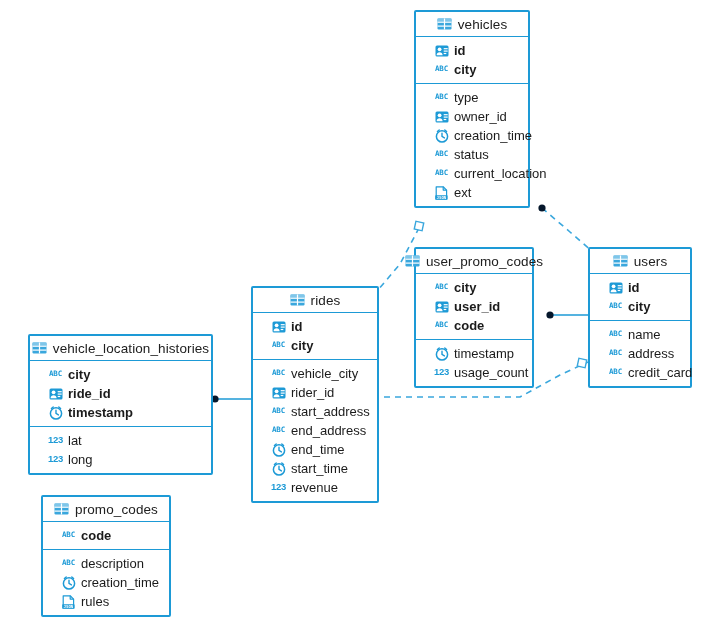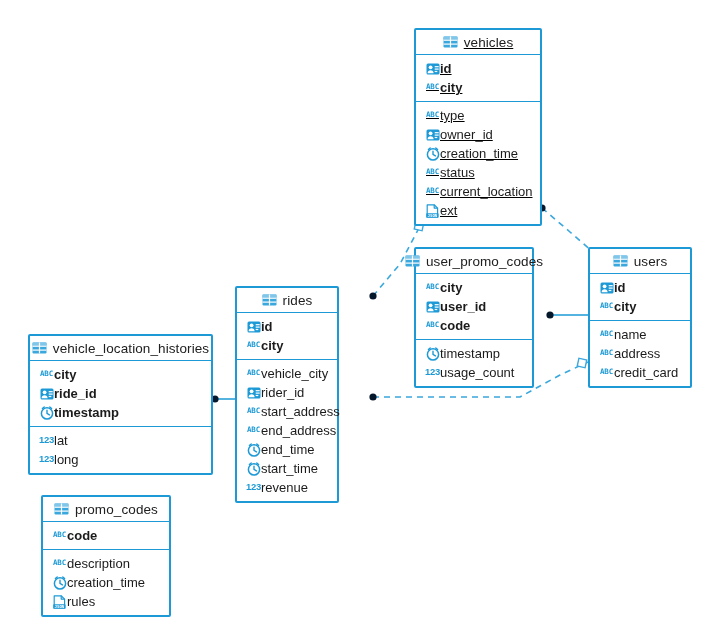--- a/index.html
+++ b/index.html
@@ -58,21 +58,22 @@
     padding: 4px 0 4px 0;
   }
   .col-group.pk {
     border-bottom: 1.5px solid #1d9ad6;
   }
   .col-row {
     box-sizing: border-box;
     height: 19px;
     display: flex;
     align-items: center;
-    padding: 0 9px;
+    gap: 5px;
+    padding: 0 18px;
     white-space: nowrap;
     text-align: right;
   }
   .col-name {
     font-size: 13px;
     color: #1b1b1b;
     line-height: 1;
   }
   .col-row.key .col-name {
     font-weight: bold;
@@ -131,21 +132,21 @@
         <path d="M 550 315 L 588 315" fill="none" stroke="#1d9ad6" stroke-width="1.6"></path>
         <circle cx="550" cy="315" r="3.6" fill="#05172b"></circle>
       </g>
       <g>
         <path d="M 213 399 L 251 399" fill="none" stroke="#1d9ad6" stroke-width="1.6"></path>
         <circle cx="215" cy="399" r="3.6" fill="#05172b"></circle>
       </g>
     </svg>
 
   <div id="nodes">
-      <div class="table-node" style="left: 414px; top: 28px; width: 128px; text-decoration: underline;">
+      <div class="table-node" style="left: 414px; top: 10px; width: 116px;">
         <div class="tbl-header">
           <span class="icon">
             <svg width="15" height="12" viewBox="0 0 15 12">
               <rect x="0.5" y="0.5" width="14" height="11" rx="1.2" fill="#3aa7dd"></rect>
               <rect x="0.5" y="0.5" width="14" height="3.1" fill="#7fc6e9"></rect>
               <rect x="6.9" y="0.5" width="1.2" height="11" fill="#ffffff"></rect>
               <rect x="0.5" y="3.6" width="14" height="1.2" fill="#ffffff"></rect>
               <rect x="0.5" y="7.5" width="14" height="1.2" fill="#ffffff"></rect>
             </svg>
           </span>
@@ -314,21 +315,21 @@
               </svg>
             </span>
             <span class="col-name">timestamp</span>
           </div>
           <div class="col-row">
             <span class="icon ic-num">123</span>
             <span class="col-name">usage_count</span>
           </div>
         </div>
       </div>
-      <div class="table-node" style="left: 235px; top: 286px; width: 104px;">
+      <div class="table-node" style="left: 251px; top: 286px; width: 128px;">
         <div class="tbl-header">
           <span class="icon">
             <svg width="15" height="12" viewBox="0 0 15 12">
               <rect x="0.5" y="0.5" width="14" height="11" rx="1.2" fill="#3aa7dd"></rect>
               <rect x="0.5" y="0.5" width="14" height="3.1" fill="#7fc6e9"></rect>
               <rect x="6.9" y="0.5" width="1.2" height="11" fill="#ffffff"></rect>
               <rect x="0.5" y="3.6" width="14" height="1.2" fill="#ffffff"></rect>
               <rect x="0.5" y="7.5" width="14" height="1.2" fill="#ffffff"></rect>
             </svg>
           </span>

